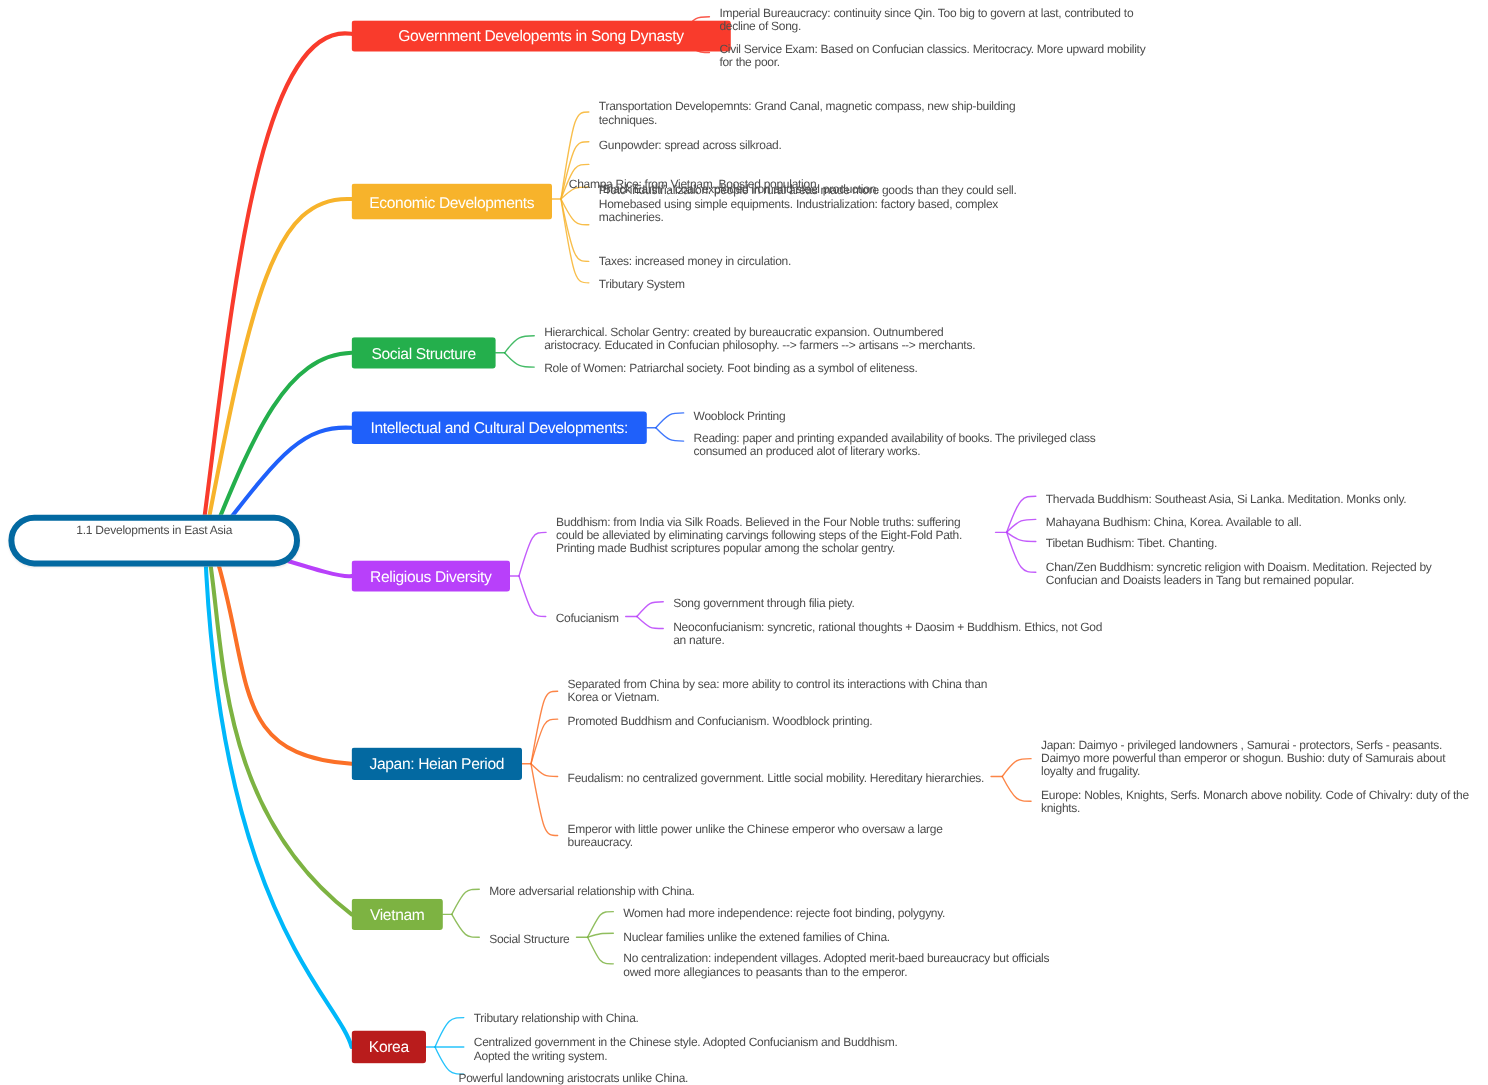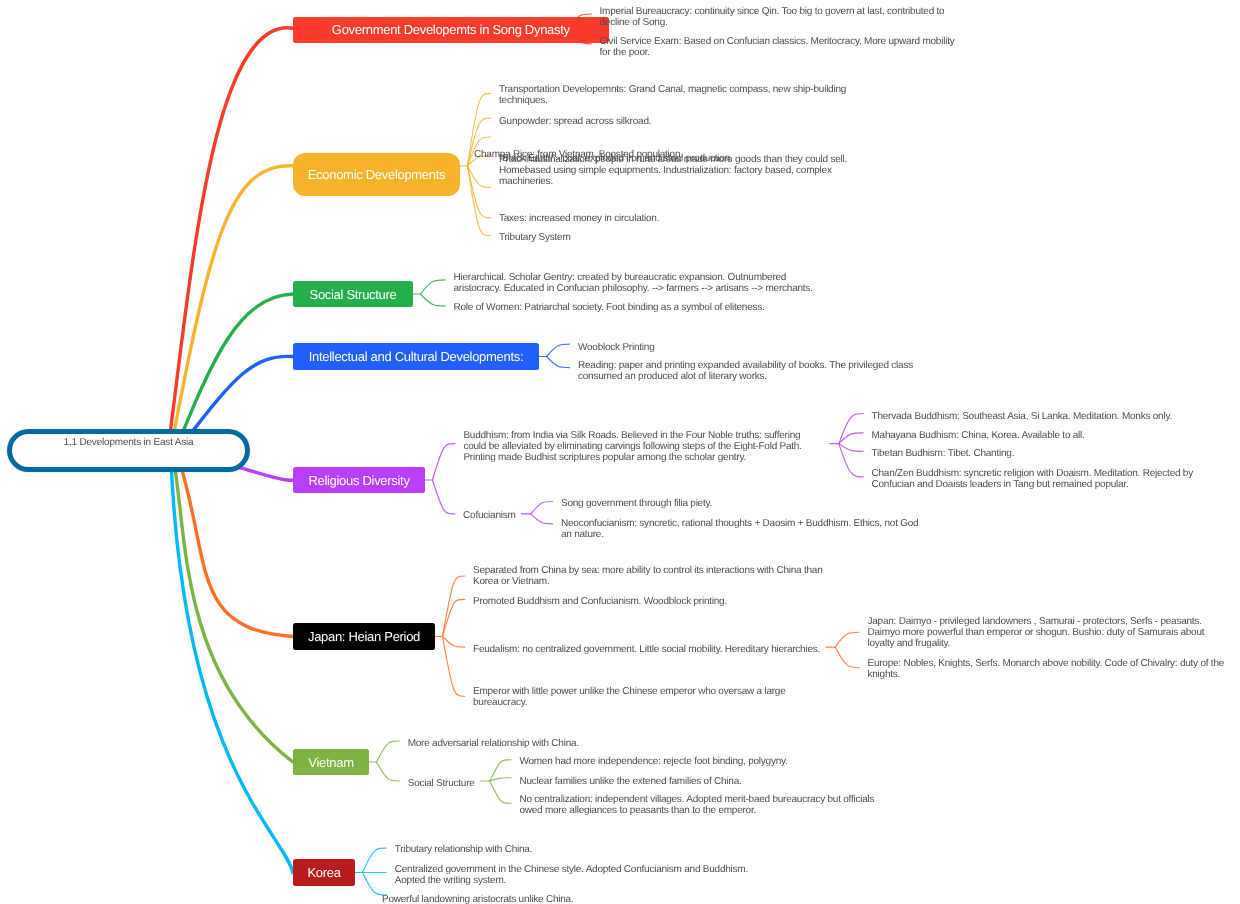--- a/index.html
+++ b/index.html
@@ -92,33 +92,33 @@
         <path d="M 362.5,872.5 C 373.2,895.1 375.7,895.1 386.5,895.1" fill="none" stroke="#00B8FA" stroke-width="1.15" stroke-linecap="round" stroke-opacity="0.85"></path>
       </g>
     </svg>
   <div id="root-node" style="left: 7px; top: 429px; width: 243px; height: 43px; border-radius: 21.5px;">
     <span>1.1 Developments in East Asia</span>
   </div>
   <div id="topics">
       <div class="topic" style="left: 292.8px; top: 17px; width: 316px; height: 25.65px; background: rgb(249, 59, 44);">
         <span>Government Developemts in Song Dynasty</span>
       </div>
-      <div class="topic" style="left: 293px; top: 153px; width: 167px; height: 43px; background: rgb(247, 179, 43); border-radius: 12px;">
+      <div class="topic" style="left: 293px; top: 153px; width: 167px; height: 30px; background: rgb(247, 179, 43);">
         <span>Economic Developments</span>
       </div>
       <div class="topic" style="left: 293px; top: 281px; width: 120px; height: 26px; background: rgb(36, 175, 76);">
         <span>Social Structure</span>
       </div>
       <div class="topic" style="left: 293px; top: 343px; width: 246px; height: 27px; background: rgb(31, 96, 250);">
         <span>Intellectual and Cultural Developments:</span>
       </div>
       <div class="topic" style="left: 293px; top: 467px; width: 132px; height: 26px; background: rgb(184, 64, 250);">
         <span>Religious Diversity</span>
       </div>
-      <div class="topic" style="left: 293px; top: 623px; width: 142px; height: 27px; background: #000000;">
+      <div class="topic" style="left: 293px; top: 623px; width: 142px; height: 27px; background: #0369a1;">
         <span>Japan: Heian Period</span>
       </div>
       <div class="topic" style="left: 293px; top: 749px; width: 76px; height: 26px; background: rgb(125, 179, 66);">
         <span>Vietnam</span>
       </div>
       <div class="topic" style="left: 293px; top: 859px; width: 62px; height: 27px; background: #b91c1c;">
         <span>Korea</span>
       </div>
     </div>
   <div id="leaves">

